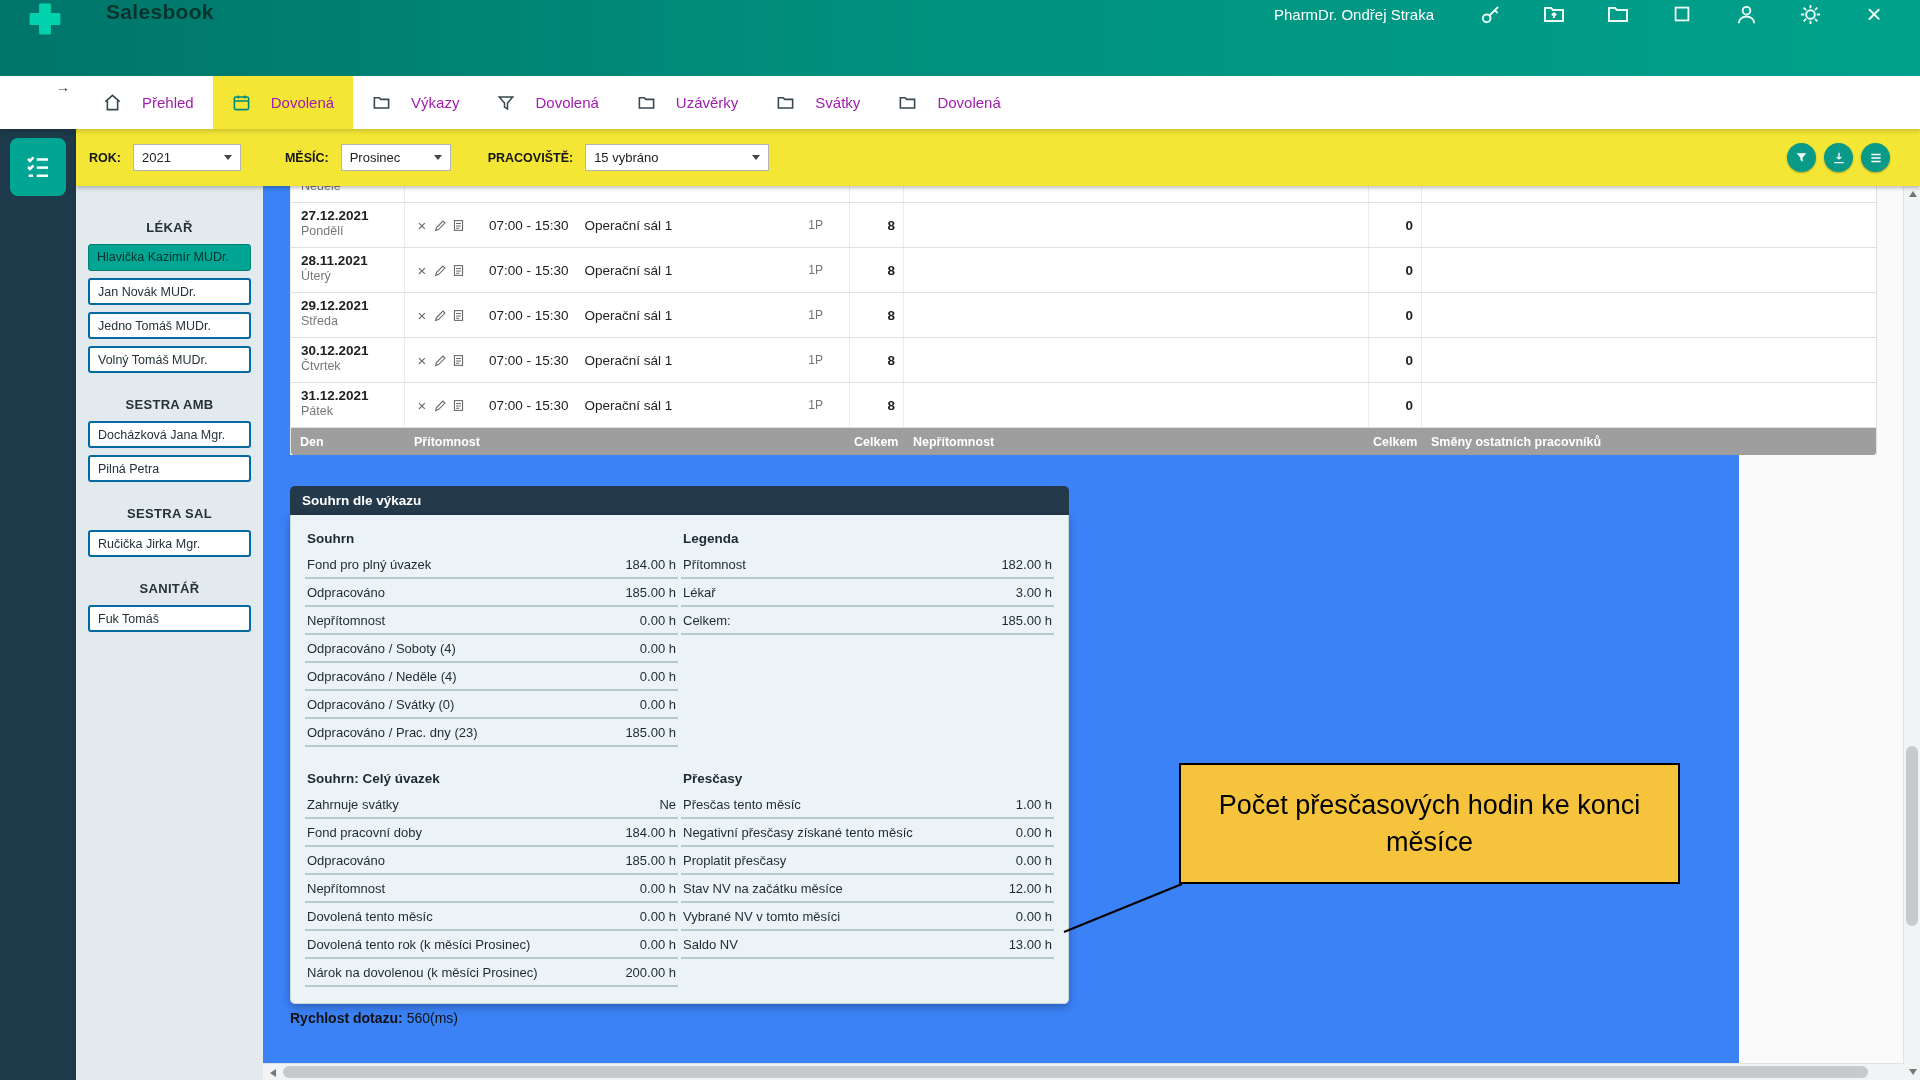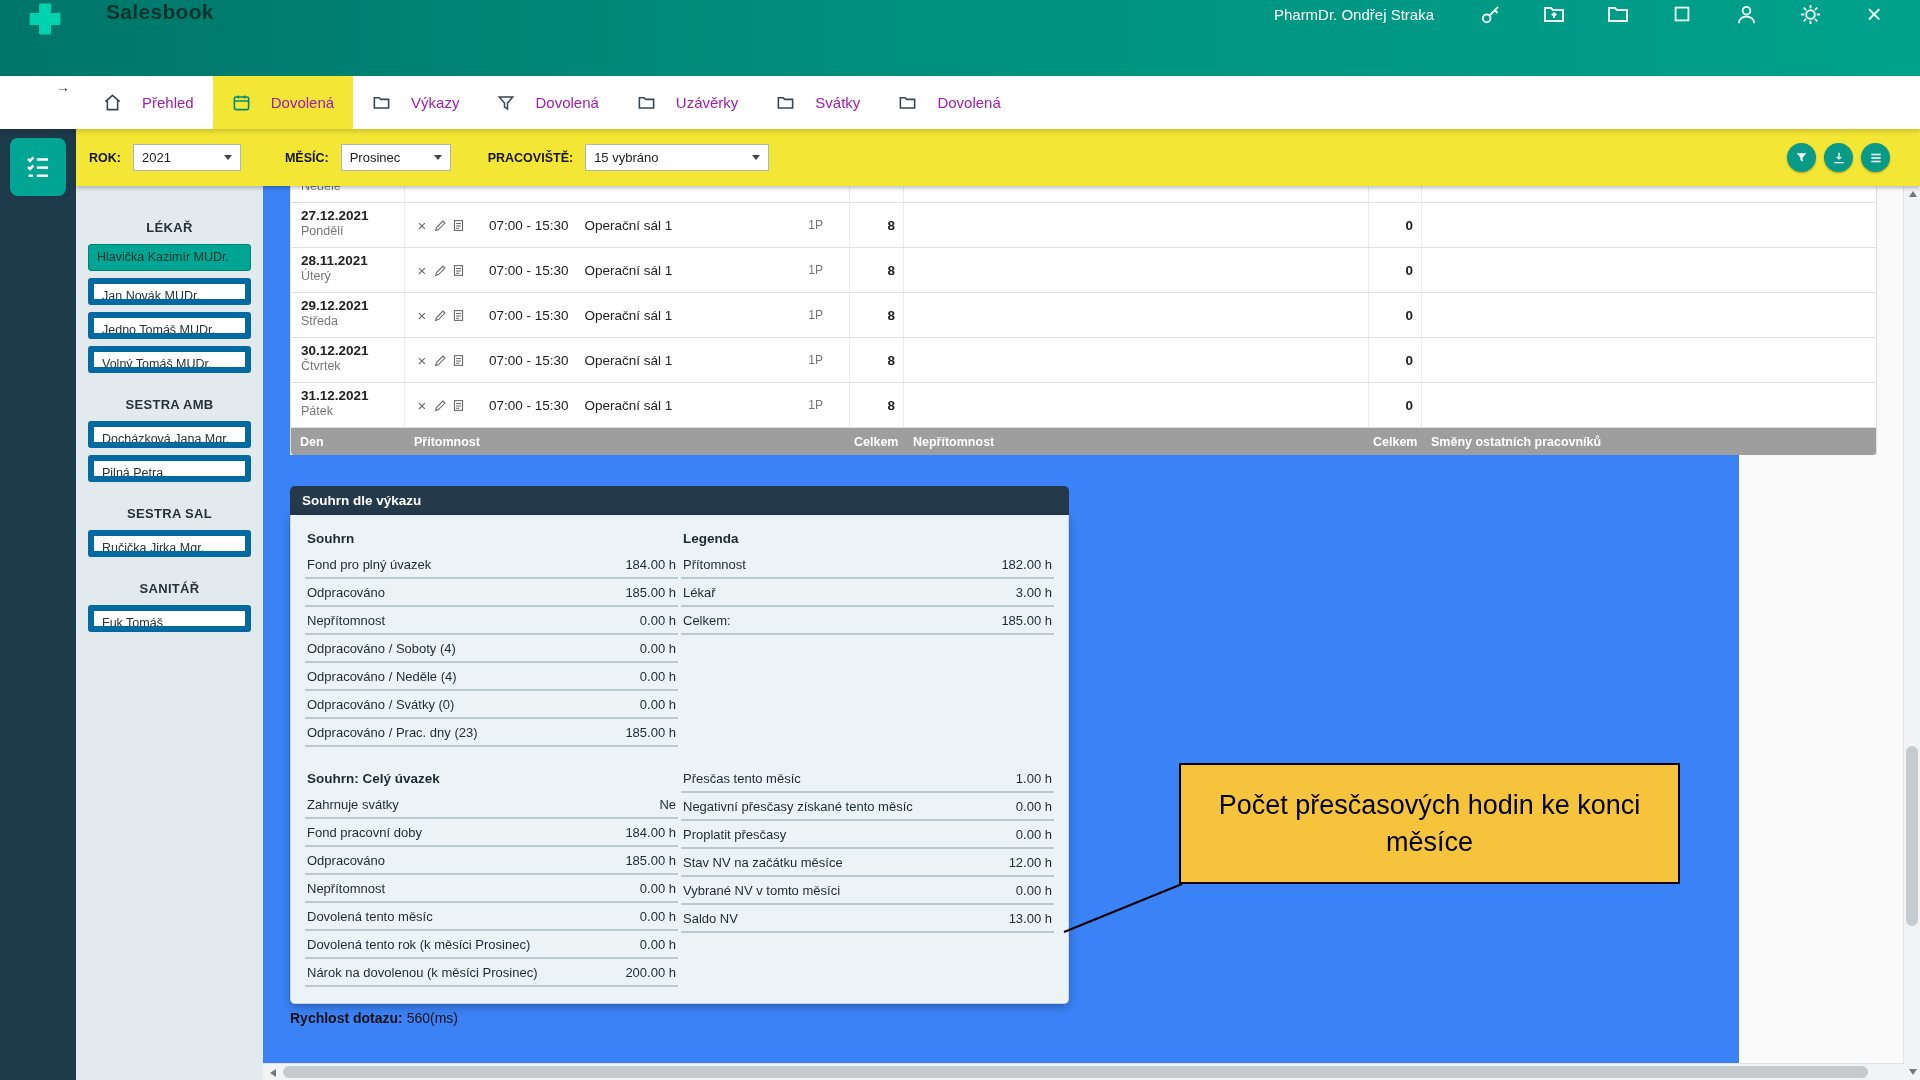--- a/index.html
+++ b/index.html
@@ -36,21 +36,21 @@
   .car{margin-left:auto;width:0;height:0;border-left:4px solid transparent;border-right:4px solid transparent;border-top:5px solid #444}
   .fb-buttons{margin-left:auto;display:flex;gap:8px;margin-right:30px}
   .fb-btn{width:29px;height:29px;border-radius:50%;background:#0a9b88;display:flex;align-items:center;justify-content:center;cursor:pointer;box-shadow:0 1px 2px rgba(0,0,0,.3)}
 
   
   .leftcol{position:absolute;left:0;top:129px;width:76px;height:951px;background:#1d3a4b;z-index:20}
   .menu-box{width:56px;height:58px;margin:9px auto 0;background:#00a693;border-radius:8px;display:flex;align-items:center;justify-content:center;cursor:pointer}
   .sidebar{position:absolute;left:76px;top:186px;width:187px;height:894px;background:#e2eaee;padding-top:34px;z-index:10}
   .sb-header{text-align:center;font-size:13px;font-weight:bold;color:#263238;margin:0 0 9px;letter-spacing:.3px}
   .sb-header.gap{margin-top:24px}
-  .sb-item{width:163px;margin:0 auto 7px;background:#fff;border:6px solid #0369a1;border-radius:3px;font-size:12.5px;
+  .sb-item{width:163px;margin:0 auto 7px;background:#fff;border:2px solid #0369a1;border-radius:3px;font-size:12.5px;
     color:#263238;padding:5px 8px;cursor:pointer;height:27px;white-space:nowrap;overflow:hidden}
   .sb-item.selected{background:#00a693;border:1px solid #00806f;color:#05332c}
 
   
   .main{position:absolute;left:263px;top:174px;width:1476px;height:894px;background:#3b82f6;z-index:5}
 
   .table{position:absolute;left:27px;top:0;width:1587px;background:#fff;border-right:1px solid #e0e0e0;border-left:1px solid #e8e8e8}
   .srow{display:flex;height:45px;border-bottom:1px solid #e0e0e0;background:#fff;align-items:stretch}
   .partial{height:29px;overflow:hidden;border-bottom:1px solid #e0e0e0}
   .partial .srow{margin-top:-16px;border-bottom:none}
@@ -546,20 +546,21 @@
           <div class="sum-row">
               <span class="lbl">Dovolená tento rok (k měsíci Prosinec)</span>
               <span class="val">0.00 h</span>
             </div>
           <div class="sum-row">
               <span class="lbl">Nárok na dovolenou (k měsíci Prosinec)</span>
               <span class="val">200.00 h</span>
             </div>
         </div>
         <div class="sum-col">
+          <div class="sum-title">Přesčasy</div>
           <div class="sum-row">
               <span class="lbl">Přesčas tento měsíc</span>
               <span class="val">1.00 h</span>
             </div>
           <div class="sum-row">
               <span class="lbl">Negativní přesčasy získané tento měsíc</span>
               <span class="val">0.00 h</span>
             </div>
           <div class="sum-row">
               <span class="lbl">Proplatit přesčasy</span>

